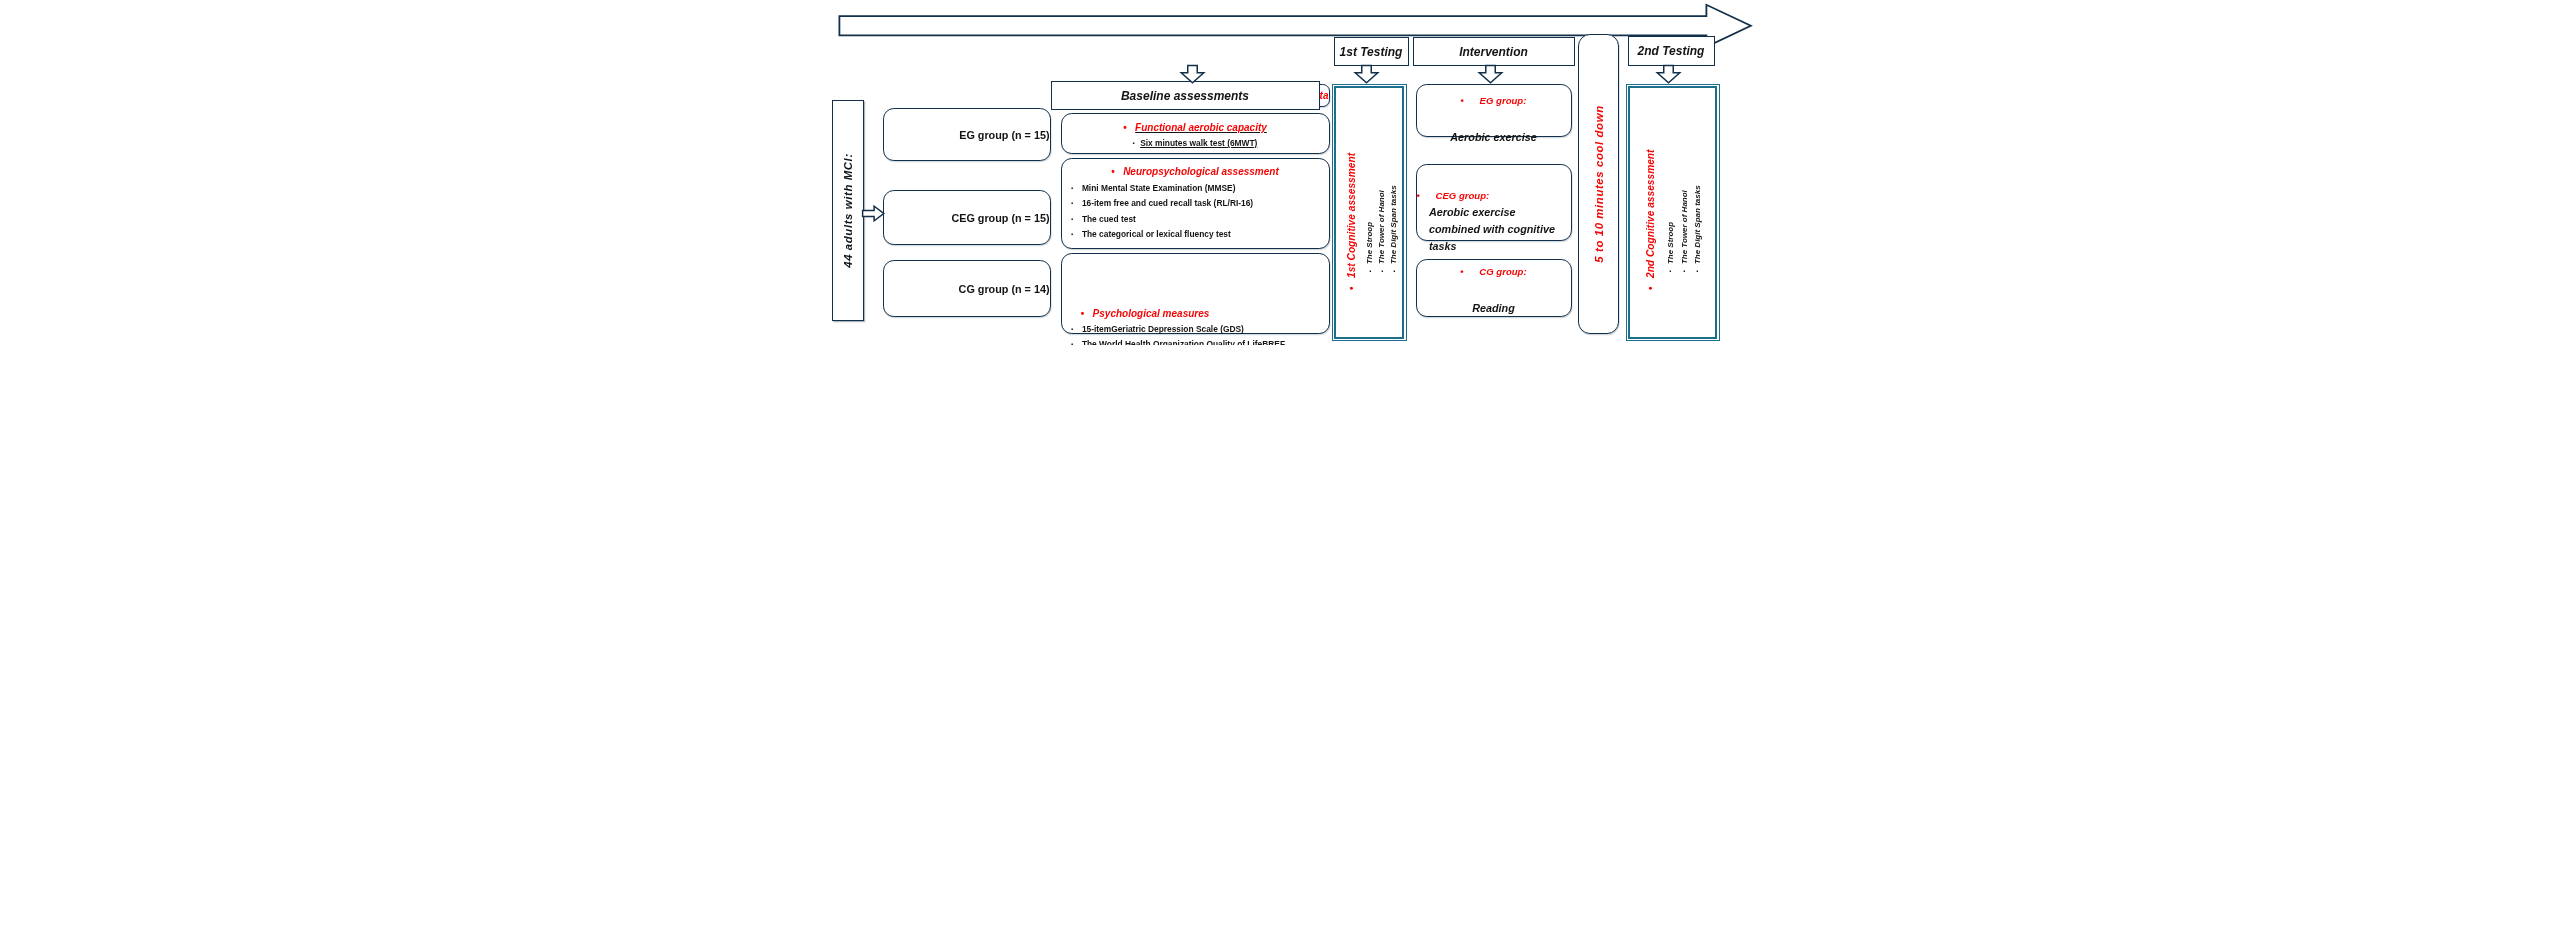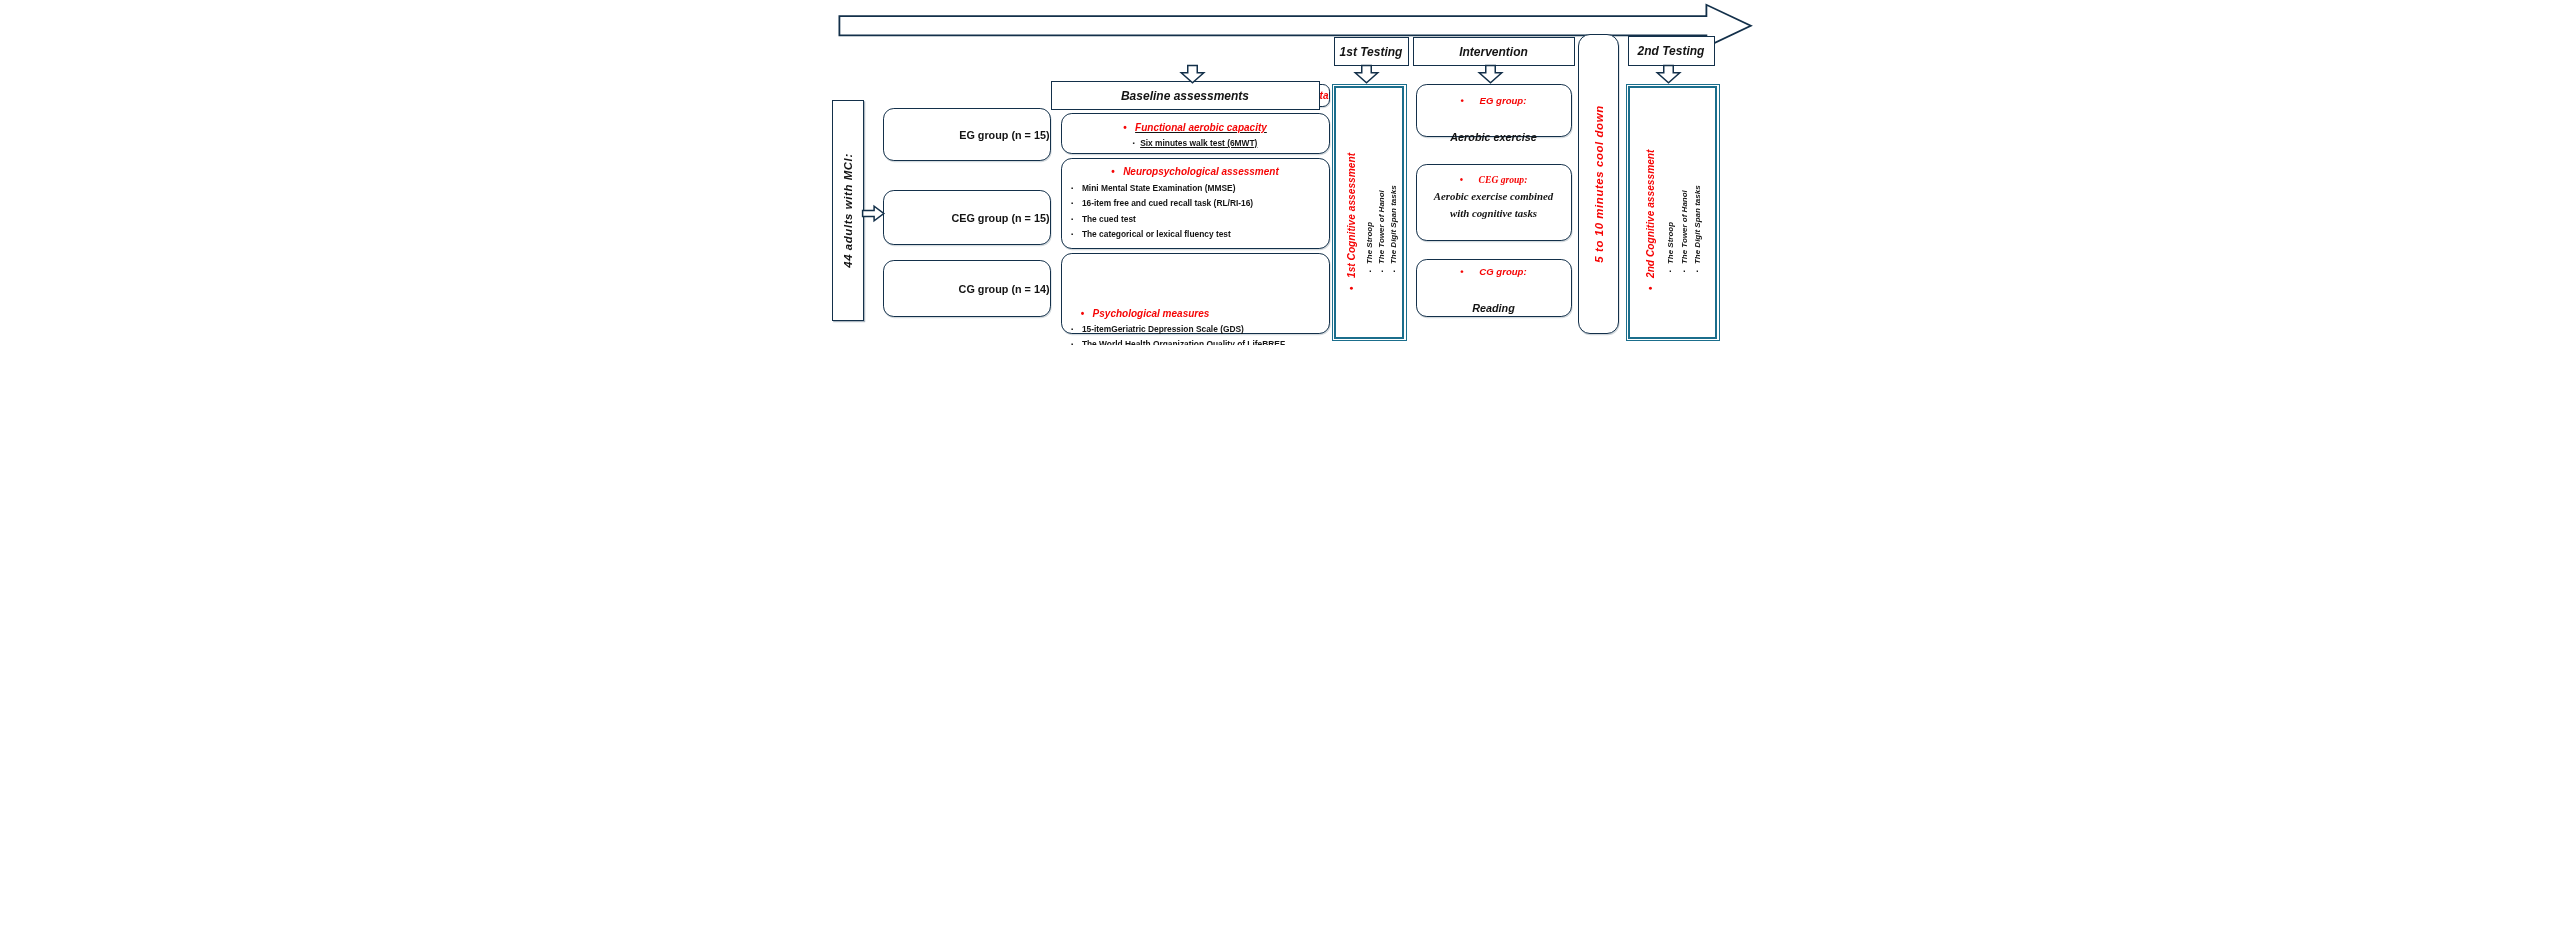--- a/index.html
+++ b/index.html
@@ -147,21 +147,21 @@
     <div class="vitem" style="line-height:12px;padding-left:63px;"><span class="sq">▪</span><span>The Stroop</span></div>
     <div class="vitem" style="line-height:12px;padding-left:63px;"><span class="sq">▪</span><span>The Tower of Hanoi</span></div>
     <div class="vitem" style="line-height:12px;padding-left:63px;"><span class="sq">▪</span><span>The Digit Span tasks</span></div>
   </div>
 
   <div class="abs rbox" style="left:600px;top:84px;width:156px;height:53px;padding-top:8.4px;text-align:center;">
     <div class="red-head" style="font-size:9.6px;line-height:15.6px;"><span class="dot wide">•</span><span>EG group:</span></div>
     <div class="act">Aerobic exercise</div>
   </div>
 
-  <div class="abs rbox" style="left:600px;top:164px;width:156px;height:77px;padding-top:6px;text-align:center;font-family:Liberation Serif, serif;">
+  <div class="abs rbox" style="left:600px;top:164px;width:156px;height:77px;padding-top:22px;">
     <div class="red-head" style="font-size:9.6px;line-height:17px;"><span class="dot wide">•</span><span>CEG group:</span></div>
     <div class="act" style="max-width:129px;margin:0 auto;">Aerobic exercise combined with cognitive tasks</div>
   </div>
 
   <div class="abs rbox" style="left:600px;top:259px;width:156px;height:58px;padding-top:3px;text-align:center;">
     <div class="red-head" style="font-size:9.6px;line-height:17px;"><span class="dot wide">•</span><span>CG group:</span></div>
     <div class="act">Reading</div>
   </div>
 
   <div class="abs" style="left:762px;top:34px;width:41px;height:300px;background:#fff;border:1.8px solid #13304a;border-radius:12px;z-index:2;box-shadow:0.6px 1.2px 0 rgba(19,48,74,.2);"></div>

